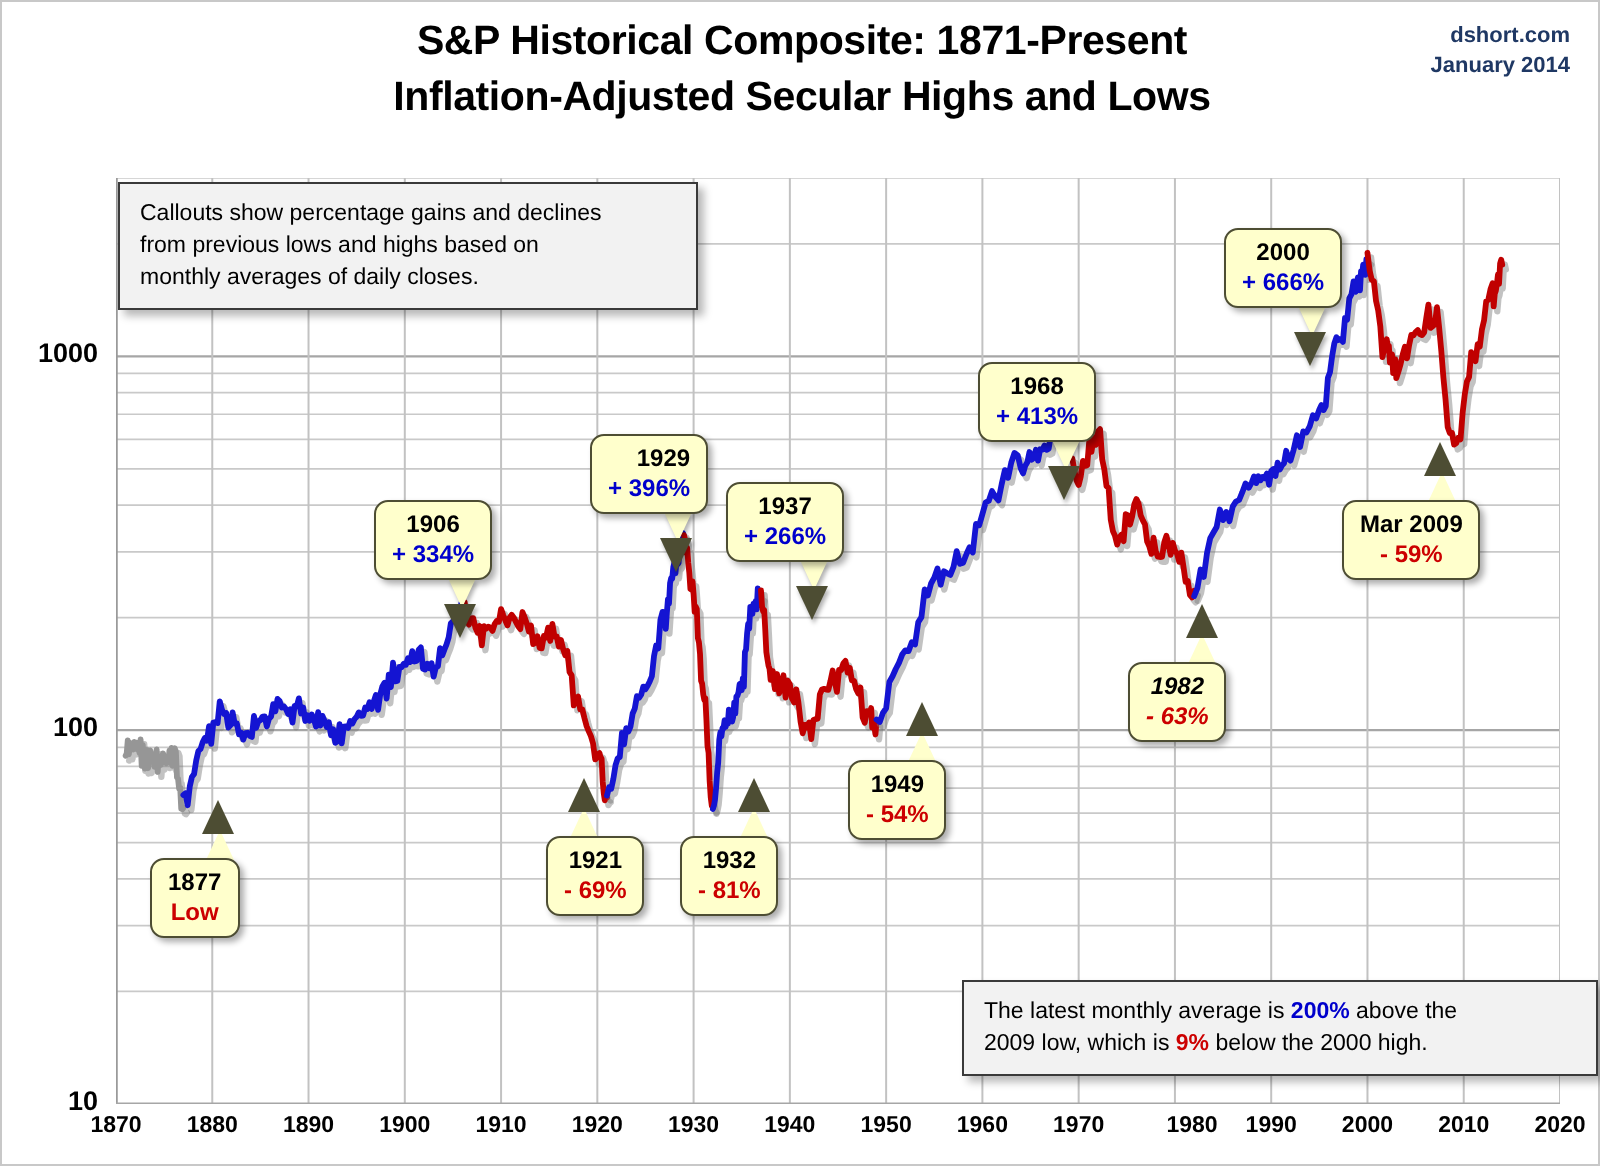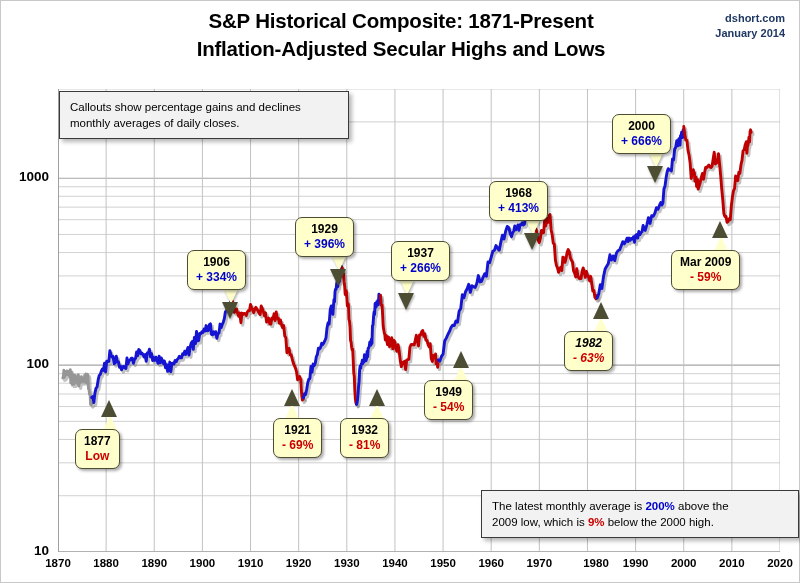--- a/index.html
+++ b/index.html
@@ -196,20 +196,21 @@
       <div class="xlabel" style="left: 516.333px;">1970</div>
       <div class="xlabel" style="left: 573px;">1980</div>
       <div class="xlabel" style="left: 612.6px;">1990</div>
       <div class="xlabel" style="left: 660.733px;">2000</div>
       <div class="xlabel" style="left: 708.867px;">2010</div>
       <div class="xlabel" style="left: 757px;">2020</div>
     </div>
 
   <div class="notebox" id="note-box" style="left:58px;top:90px;width:268px;">
     <div>Callouts show percentage gains and declines</div>
+    <div>from previous lows and highs based on</div>
     <div>monthly  averages of daily closes.</div>
   </div>
 
 
   <div class="notebox" id="summary-box" style="left:480px;top:489px;width:296px;">
     <div>
       <span>The latest monthly average is </span><b class="up">200%</b><span> above the</span>
     </div>
     <div>
       <span>2009  low, which is </span><b class="down">9%</b><span> below the 2000 high.</span>
@@ -225,31 +226,31 @@
       <div class="callout gain" style="left: 186px; top: 249px;">
         <div class="c-year">1906</div>
         <div class="c-val">+ 334%</div>
       </div>
       <div class="ptr ptr-down" style="left: 222.58px; top: 288px; z-index: 5;"></div>
       <div class="callout loss" style="left: 272px; top: 417px;">
         <div class="c-year">1921</div>
         <div class="c-val">- 69%</div>
       </div>
       <div class="ptr ptr-up" style="left: 284.38px; top: 403px; z-index: 5;"></div>
-      <div class="callout gain" style="left: 294px; top: 216px;">
+      <div class="callout gain" style="left: 294px; top: 216px; text-align: right;">
         <div class="c-year">1929</div>
         <div class="c-val">+ 396%</div>
       </div>
       <div class="ptr ptr-down" style="left: 330.58px; top: 255px; z-index: 5;"></div>
       <div class="callout loss" style="left: 339px; top: 417px;">
         <div class="c-year">1932</div>
         <div class="c-val">- 81%</div>
       </div>
       <div class="ptr ptr-up" style="left: 369.38px; top: 403px; z-index: 5;"></div>
-      <div class="callout gain" style="left: 362px; top: 240px; margin-left: 28px;">
+      <div class="callout gain" style="left: 362px; top: 240px;">
         <div class="c-year">1937</div>
         <div class="c-val">+ 266%</div>
       </div>
       <div class="ptr ptr-down" style="left: 398.58px; top: 279px; z-index: 5;"></div>
       <div class="callout loss" style="left: 423px; top: 379px;">
         <div class="c-year">1949</div>
         <div class="c-val">- 54%</div>
       </div>
       <div class="ptr ptr-up" style="left: 453.38px; top: 365px; z-index: 5;"></div>
       <div class="callout gain" style="left: 488px; top: 180px;">

